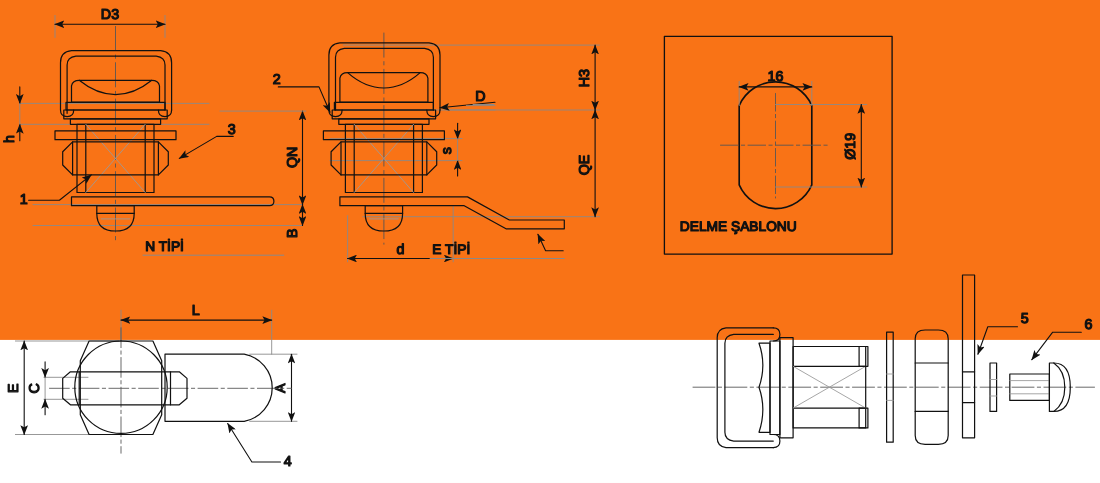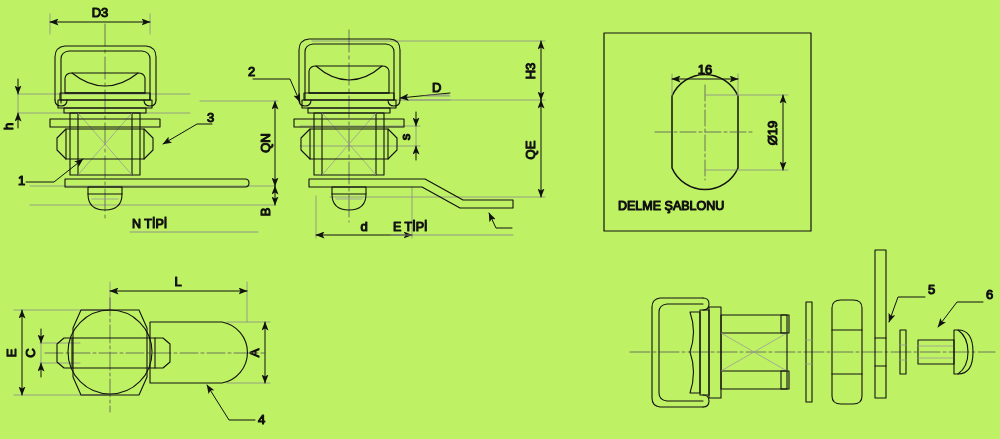--- a/index.html
+++ b/index.html
@@ -1,18 +1,18 @@
 <!DOCTYPE html>
 <html><head>
 <meta charset="utf-8">
 <style>
   html,body{margin:0;padding:0;background:#ffffff;}
   body{width:1000px;height:439px;overflow:hidden;
        font-family:"Liberation Sans","DejaVu Sans",sans-serif;}
-  #sheet{position:relative;width:1000px;height:439px;background:#bef264;}
+  #sheet{position:relative;width:1000px;height:309px;background:#f97316;}
   svg{display:block;}
   .lbl{font-family:"Liberation Sans","DejaVu Sans",sans-serif;font-size:13px;fill:#1a1a1a;}
   .lbl-cap{font-family:"Liberation Sans","DejaVu Sans",sans-serif;font-size:12.5px;fill:#1a1a1a;}
 </style>
 </head>
 <body>
 
 <div id="sheet">
 <svg width="1000" height="439" viewBox="0 0 1000 439" xmlns="http://www.w3.org/2000/svg">
 

